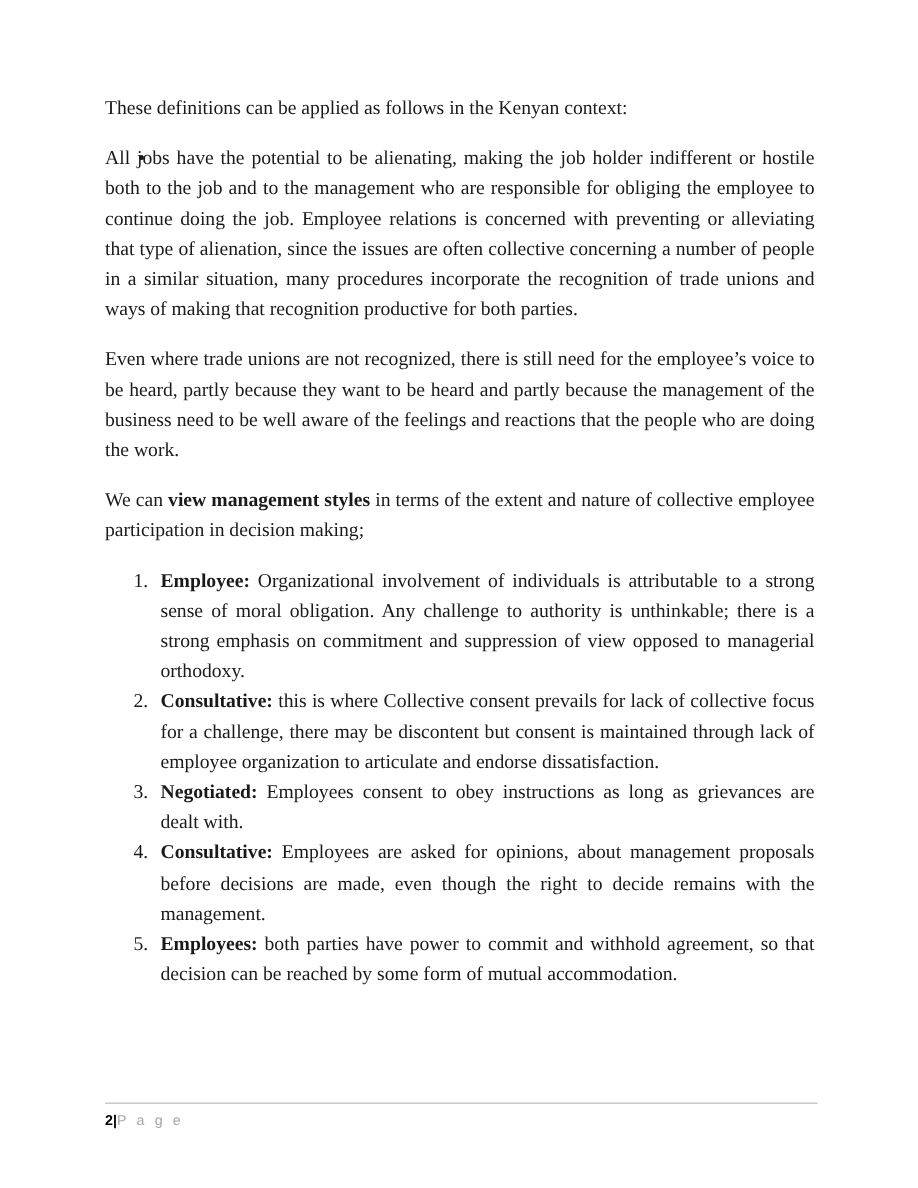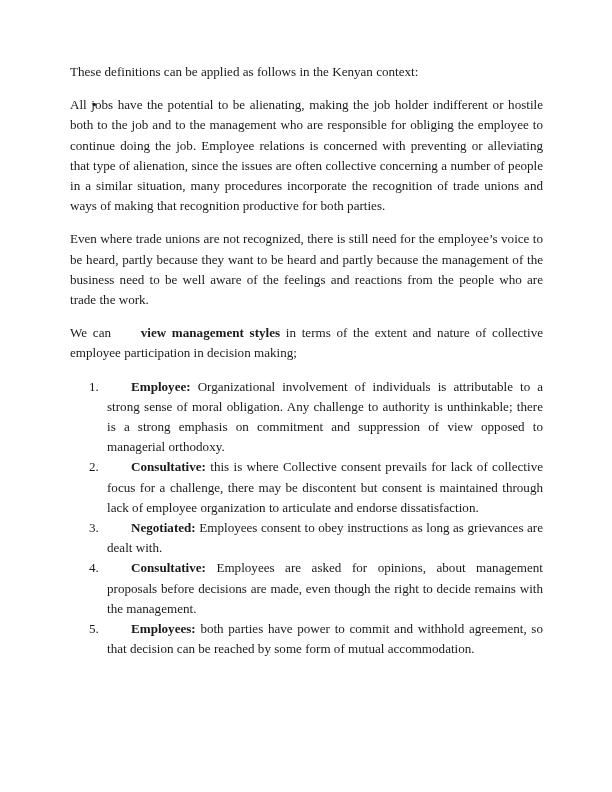--- a/index.html
+++ b/index.html
@@ -79,21 +79,20 @@
     position: absolute;
     left: 19px;
     top: 0;
     font-size: 13.1px;
     line-height: 20.2px;
     text-align: left;
     width: 18px;
   }
   .lead {
     font-weight: bold;
-    margin-left: 24px;
   }
 
   #footer {
     position: absolute;
     left: 70px;
     top: 735px;
     width: 475px;
   }
   #footer-rule {
     width: 475px;
@@ -133,21 +132,21 @@
       <li>
         <span class="bullet-mark">•</span>
       </li>
       <li>
         <span class="bullet-mark">•</span>
       </li>
     </ul>
 
     <p class="para">All jobs have the potential to be alienating, making the job holder indifferent or hostile both to the job and to the management who are responsible for obliging the employee to continue doing the job. Employee relations is concerned with preventing or alleviating that type of alienation, since the issues are often collective concerning a number of people in a similar situation, many procedures incorporate the recognition of trade unions and ways of making that recognition productive for both parties.</p>
 
-    <p class="para">Even where trade unions are not recognized, there is still need for the employee’s voice to be heard, partly because they want to be heard and partly because the management of the business need to be well aware of the feelings and reactions from the people who are trade the work.</p>
+    <p class="para">Even where trade unions are not recognized, there is still need for the employee’s voice to be heard, partly because they want to be heard and partly because the management of the business need to be well aware of the feelings and reactions that the people who are doing the work.</p>
 
     <p class="para">
       <span>We can </span><span class="lead">view management styles</span><span> in terms of the extent and nature of collective employee participation in decision making;</span>
     </p>
 
     <ol class="numbers">
       <li>
         <span class="num-mark">1.</span>
         <span class="lead">Employee:</span><span> Organizational involvement of individuals is attributable to a strong sense of moral obligation. Any challenge to authority is unthinkable; there is a strong emphasis on commitment and suppression of view opposed to managerial orthodoxy.</span>
       </li>
@@ -165,14 +164,18 @@
       </li>
       <li>
         <span class="num-mark">5.</span>
         <span class="lead">Employees:</span><span> both parties have power to commit and withhold agreement, so that decision can be reached by some form of mutual accommodation.</span>
       </li>
 
     </ol>
 
   </div>
 
+  <div id="footer">
+    <div id="footer-rule"></div>
+    <div id="footer-text"><span class="pg-num">2</span><span class="pg-sep">|</span><span class="pg-word">P a g e</span></div>
+  </div>
 
 </div>
 
 </body></html>

